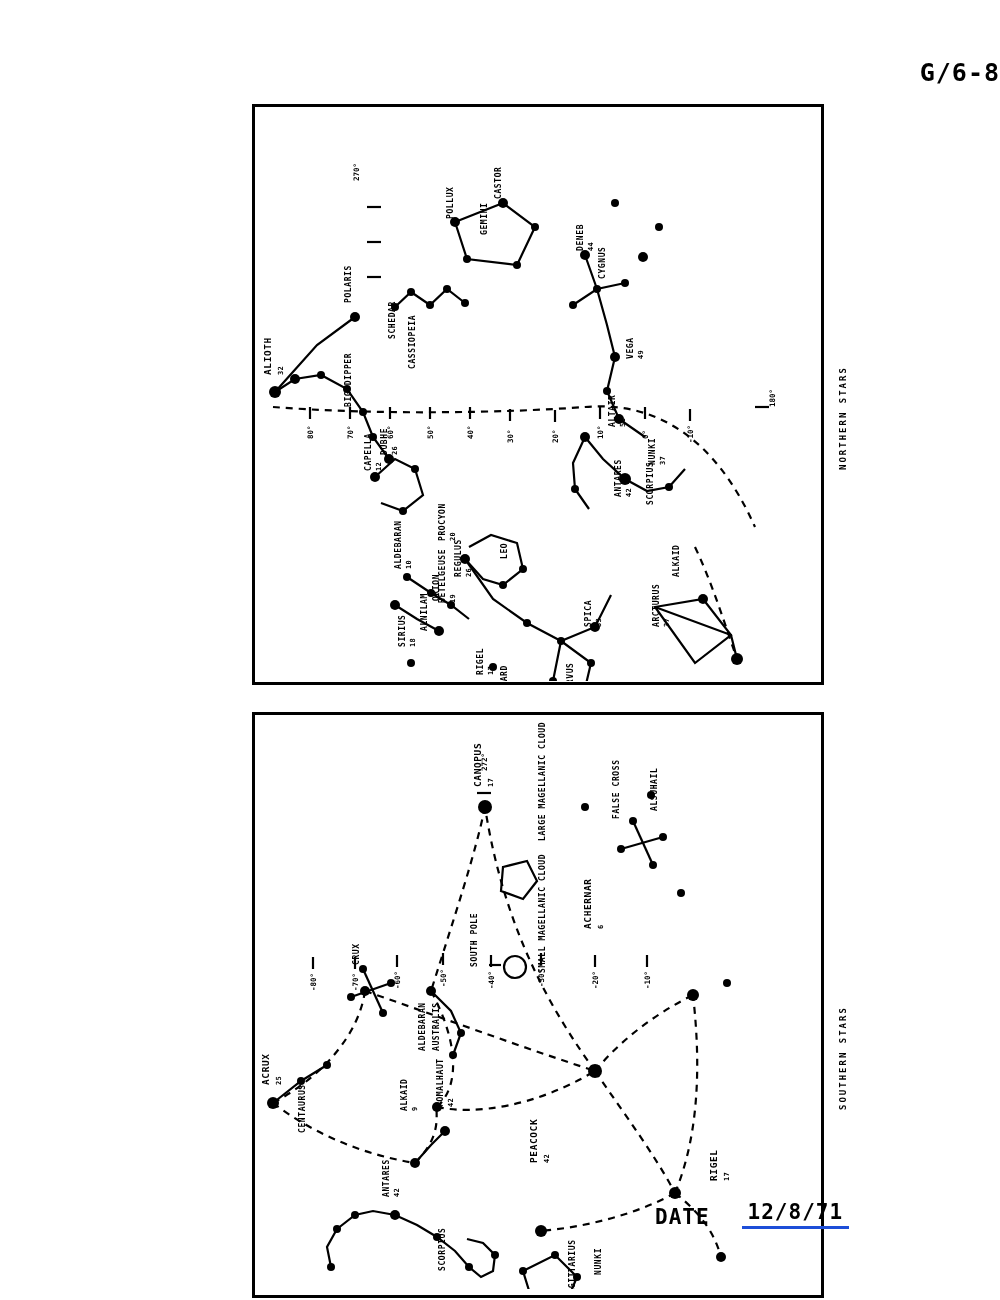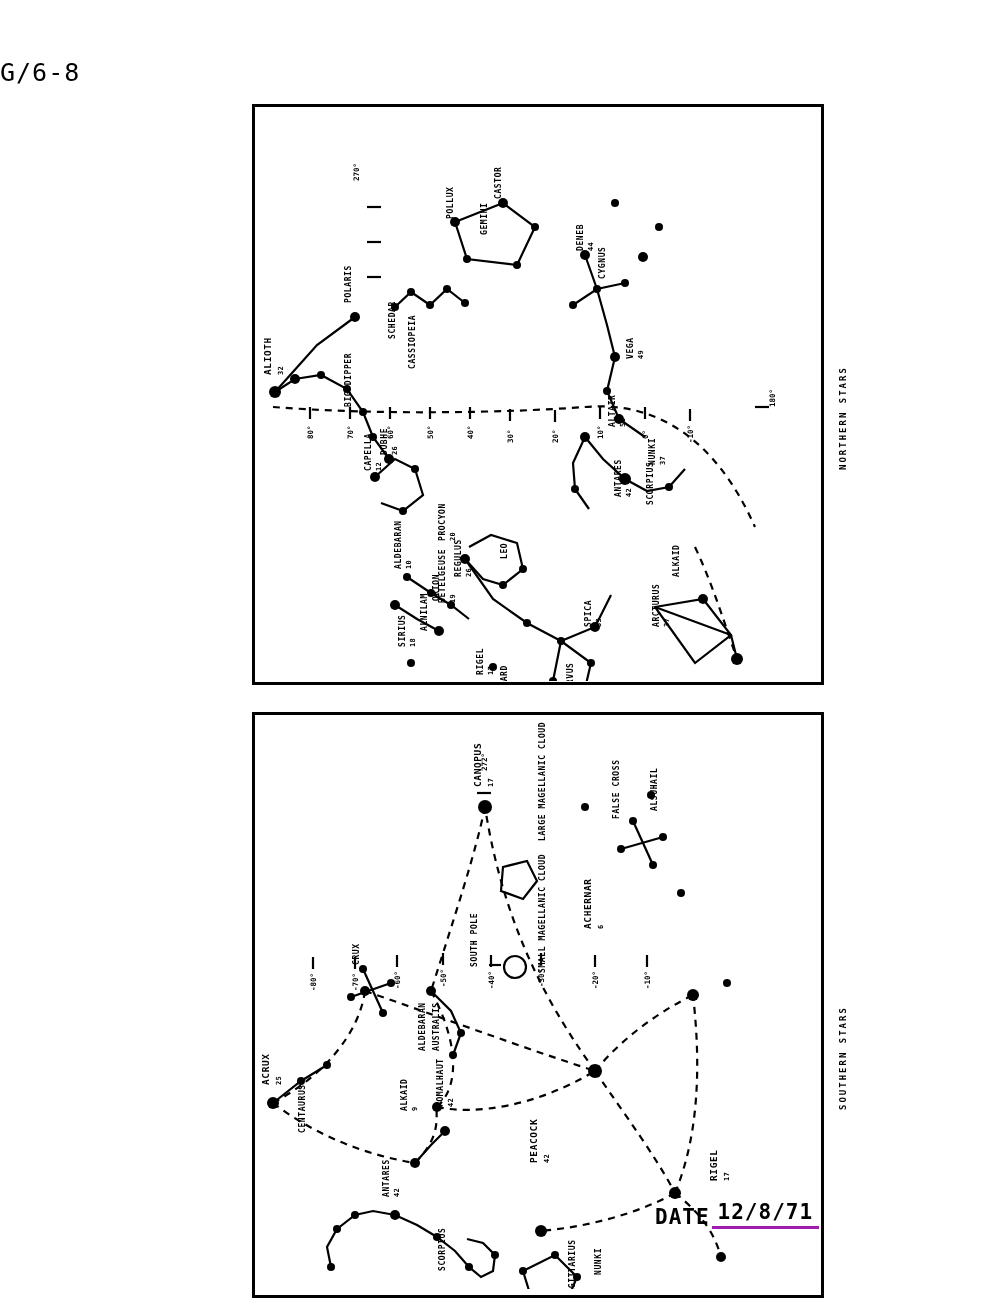--- a/index.html
+++ b/index.html
@@ -15,44 +15,45 @@
     color: #000000;
     overflow: hidden;
   }
 
   
   #page-title {
     position: absolute;
     left: 0;
     top: 58px;
     width: 1000px;
-    text-align: left;
+    text-align: right;
     font-family: "DejaVu Sans Mono", monospace;
-    font-weight: normal;
+    font-weight: bold;
     font-size: 25px;
     letter-spacing: 1px;
   }
 
   
   #date-block {
     position: absolute;
     left: 655px;
     top: 1200px;
     font-family: "DejaVu Sans Mono", monospace;
     font-weight: bold;
     font-size: 21px;
     letter-spacing: 1px;
     display: flex;
     align-items: flex-end;
     gap: 2px;
   }
   #date-block .date-label { }
   #date-block .date-value {
-    border-bottom: 3px solid #a21caf;
+    border-bottom: 3px solid #1d4ed8;
     padding: 0 6px 2px 6px;
+    margin-left: 30px;
   }
 
   
   .chart-frame {
     position: absolute;
     border: 3px solid #000;
     background: #fff;
     overflow: hidden;
   }
   #chart-south {

